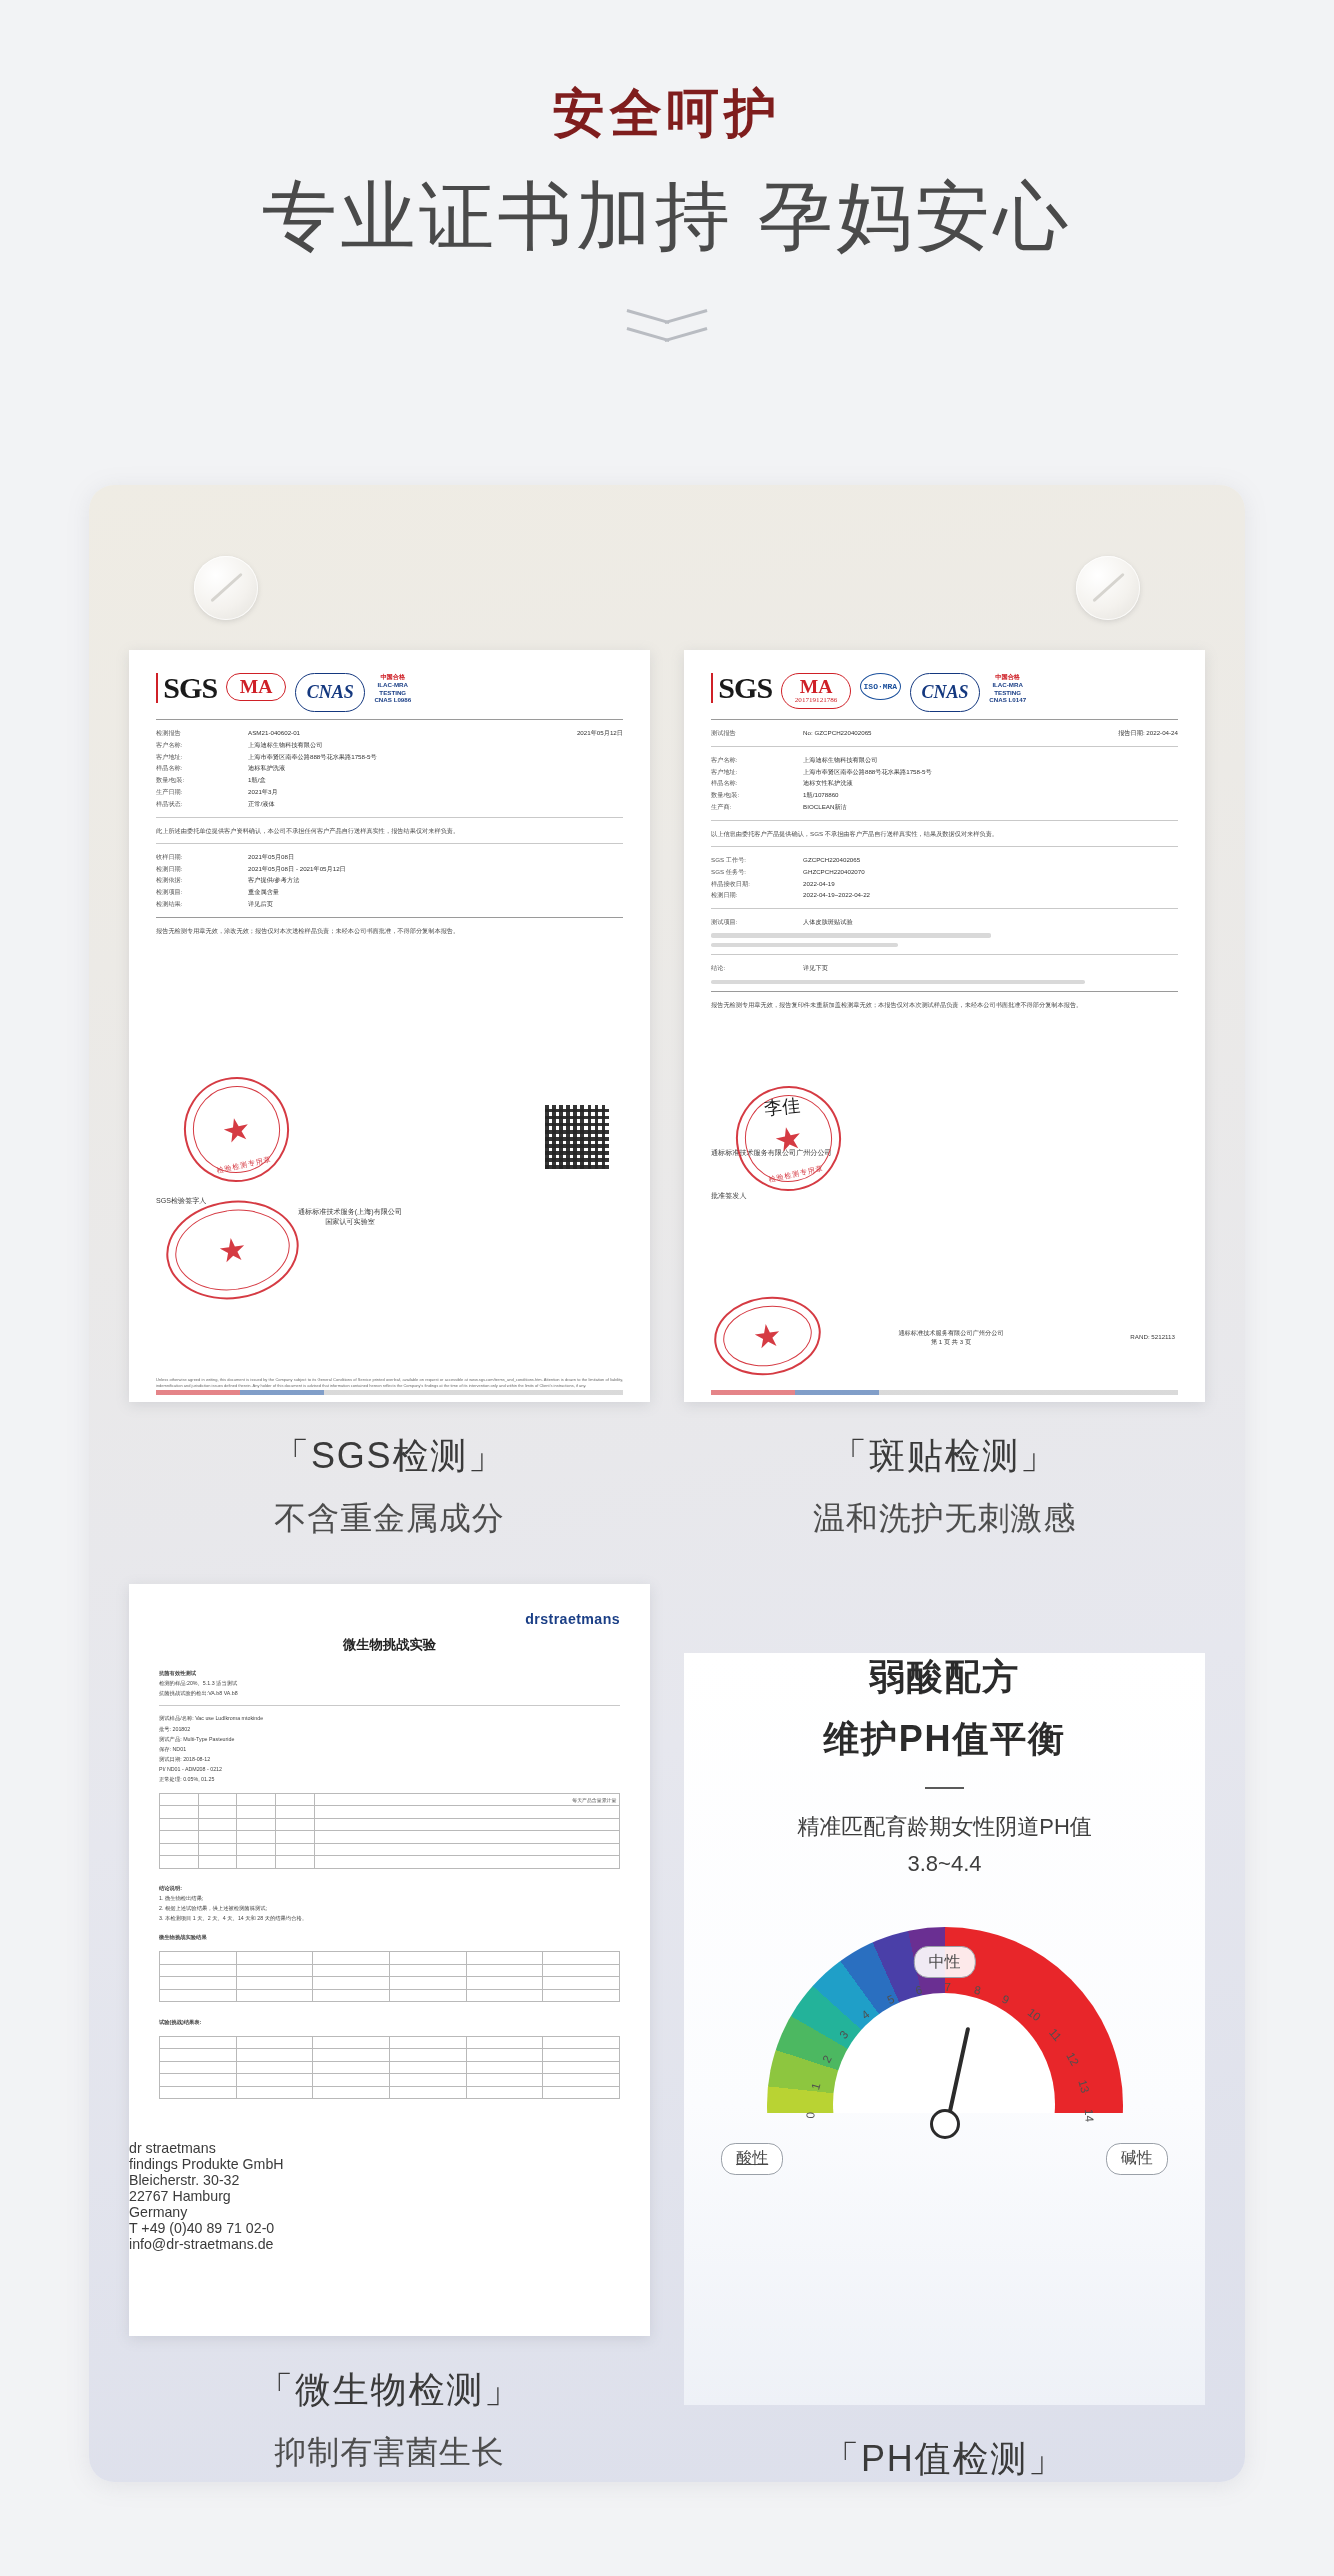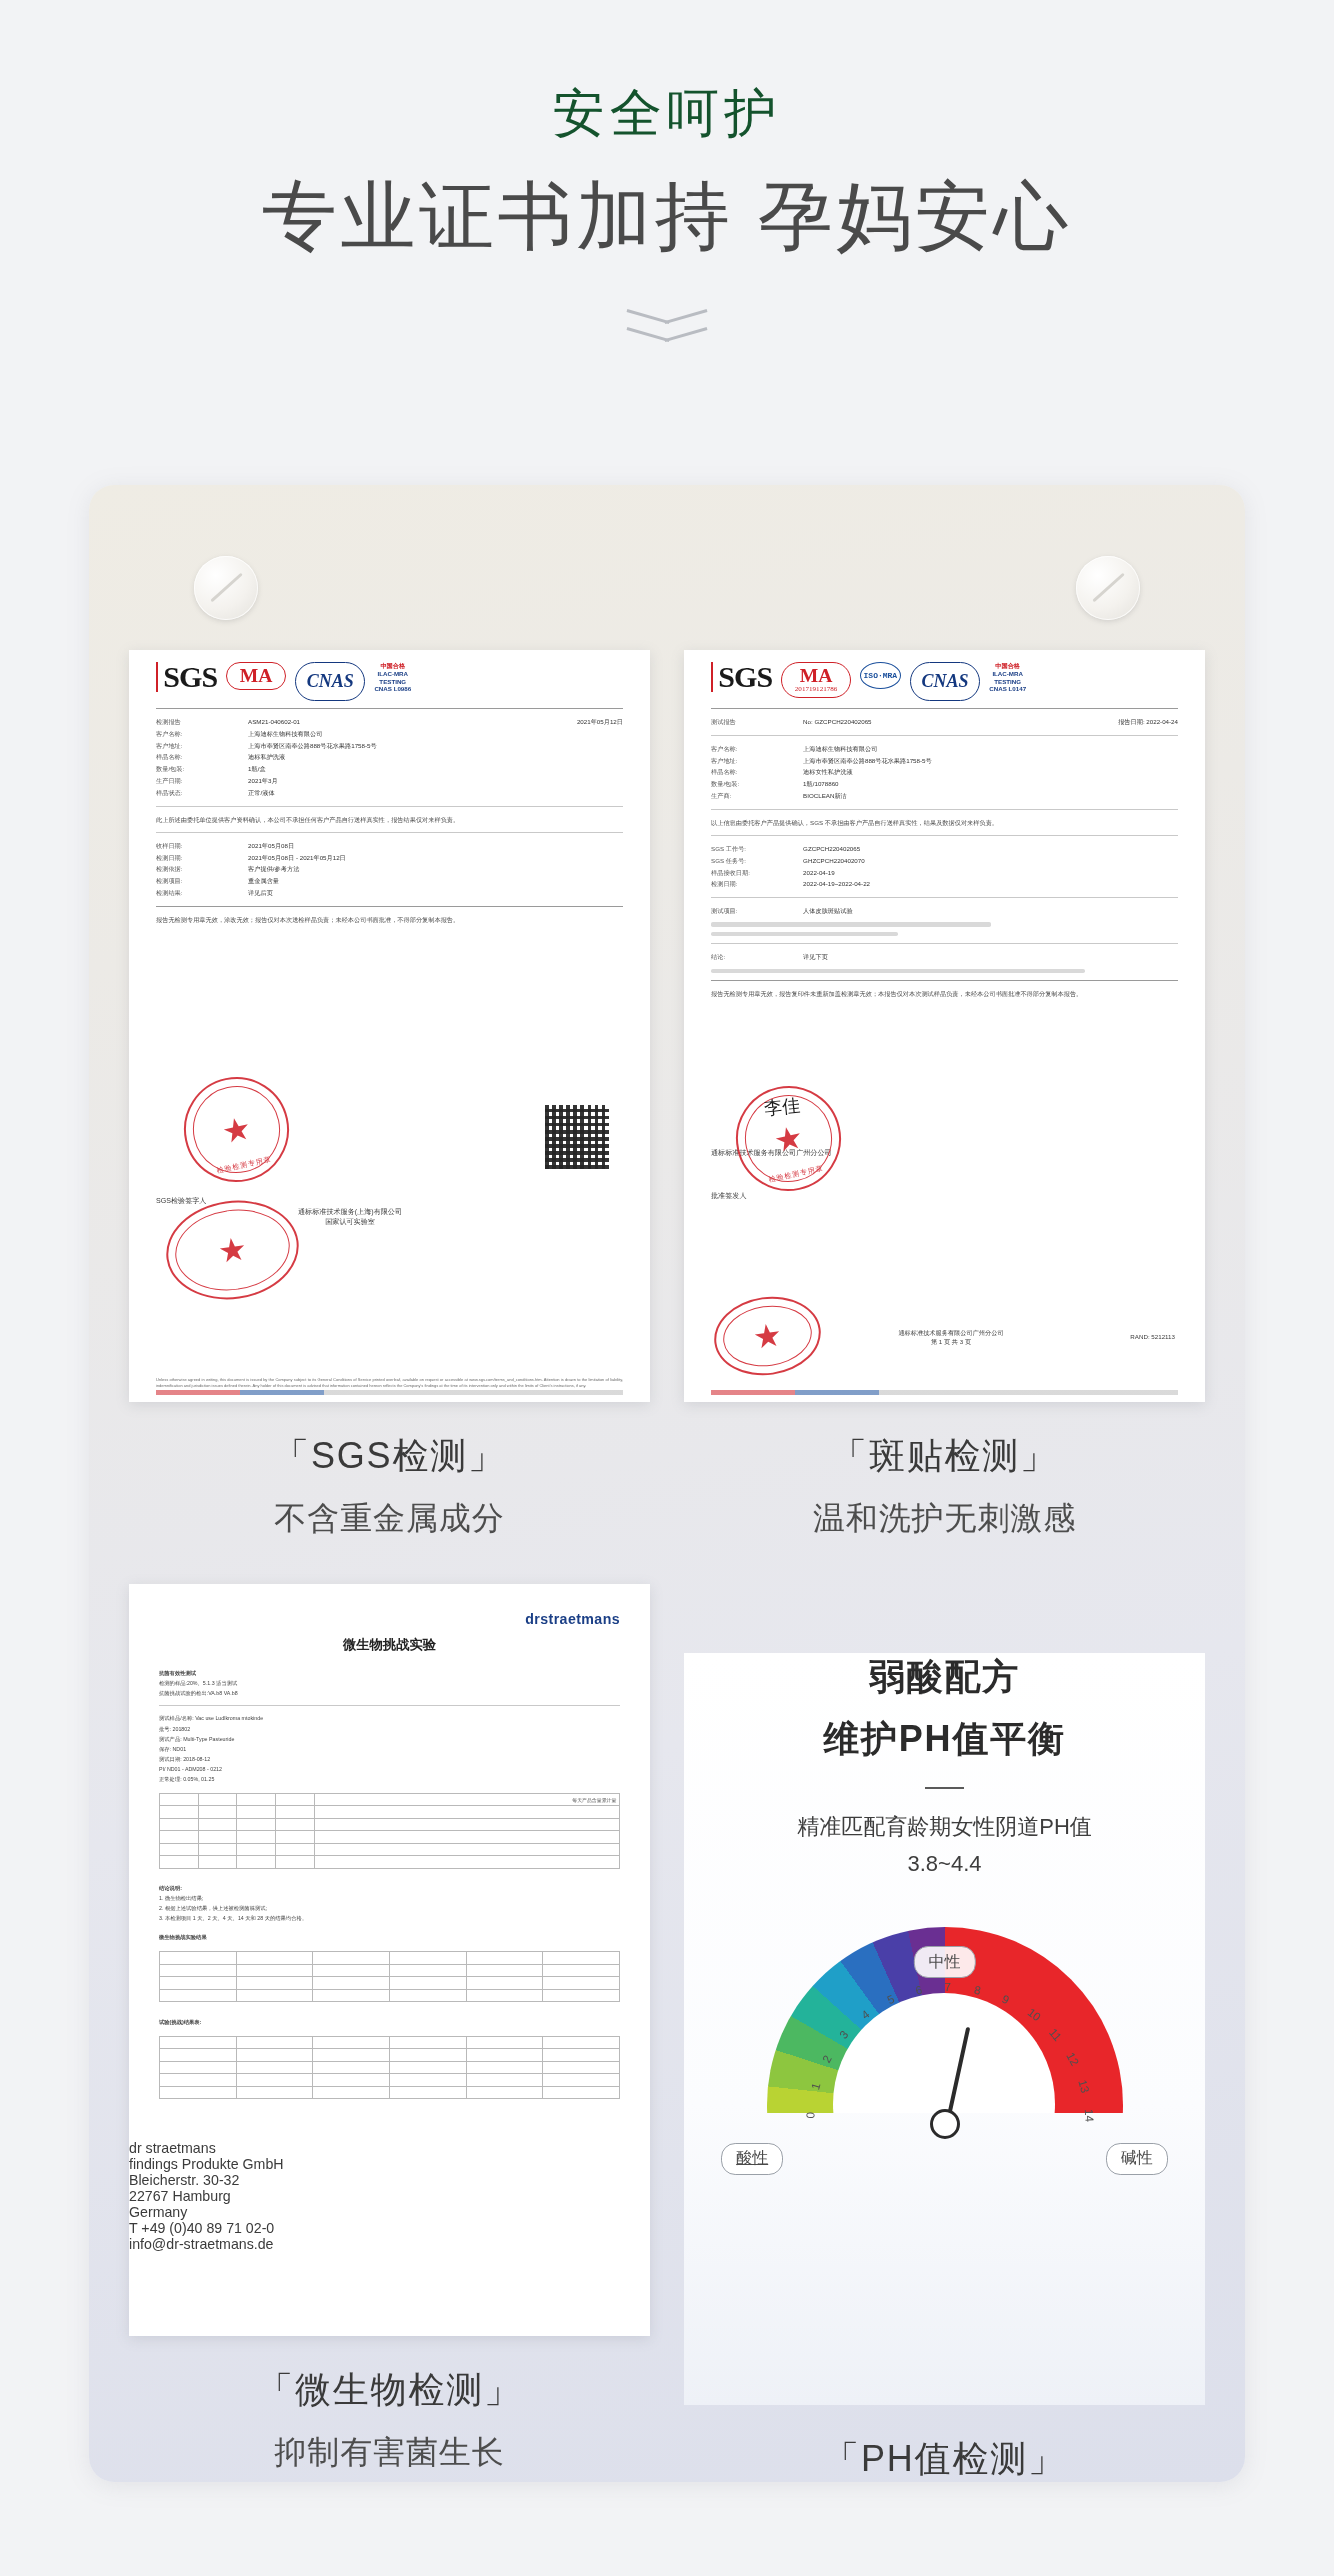--- a/index.html
+++ b/index.html
@@ -15,22 +15,22 @@
   }
 
   
   .header {
     padding-top: 82px;
     text-align: center;
   }
   .header .sub {
     font-size: 52px;
     letter-spacing: 5.3px;
-    color: #14532d;
-    font-weight: 400;
+    color: #7f1d1d;
+    font-weight: 700;
     line-height: 1.2;
   }
   .header .main {
     margin-top: 27px;
     font-size: 75px;
     letter-spacing: 3.6px;
     color: #4a4a4a;
     font-weight: 500;
     line-height: 1.2;
   }
@@ -127,21 +127,21 @@
     font-weight: 500;
   }
   .cap-sub {
     margin-top: 16px;
     font-size: 32px;
     color: #4d4d4d;
     letter-spacing: 0.9px;
   }
 
   
-  .cert { padding: 12px 27px 0 27px; font-size: 6.2px; color: #4a4a4a; line-height: 1.9; }
+  .cert { padding: 23px 27px 0 27px; font-size: 6.2px; color: #4a4a4a; line-height: 1.9; }
   .cert-head { display: flex; align-items: flex-start; gap: 9px; }
   .sgs-logo {
     font-family: "Liberation Serif", serif;
     font-weight: bold;
     font-size: 30px;
     letter-spacing: -0.9px;
     color: #1a1a1a;
     border-left: 2.7px solid #cf2027;
     padding-left: 5.3px;
     line-height: 1;

